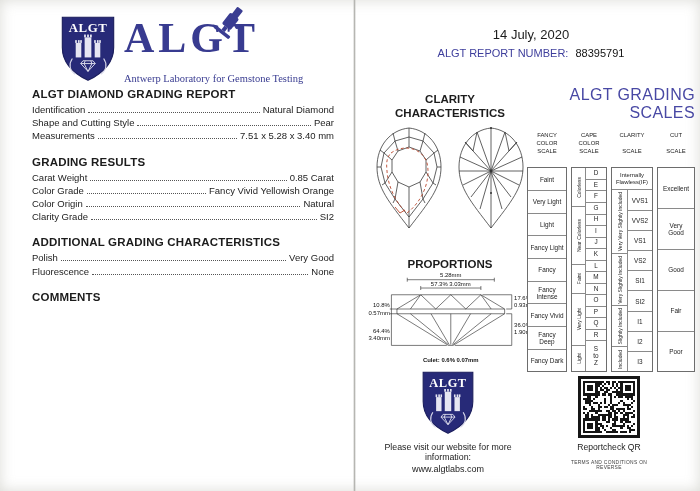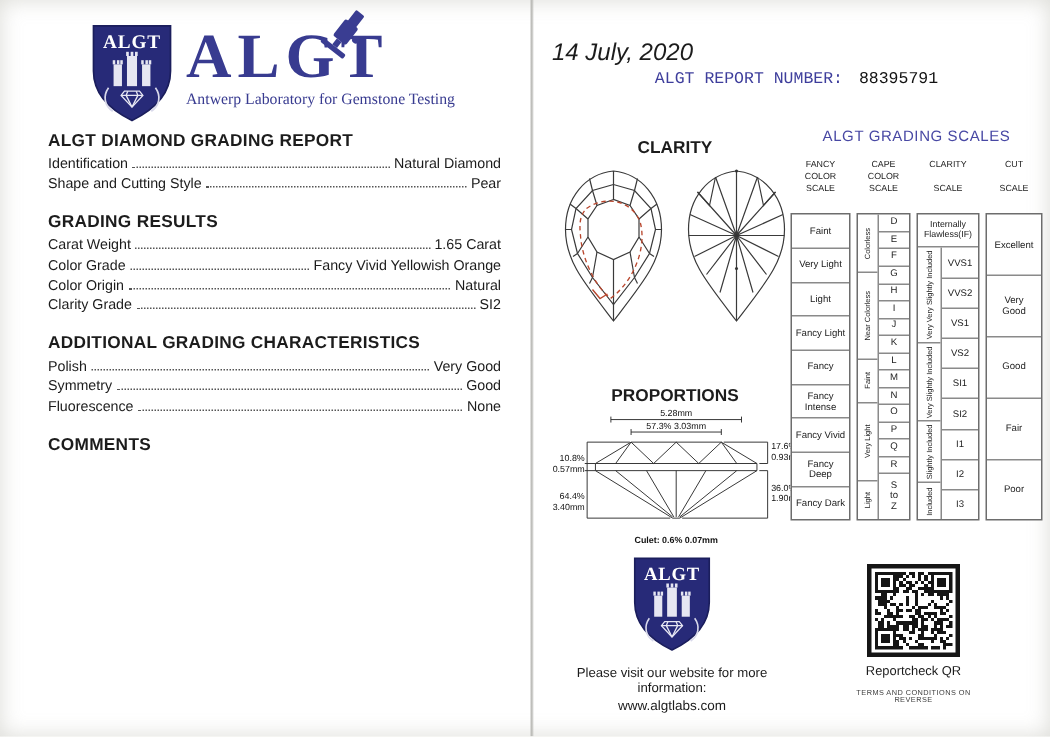--- a/index.html
+++ b/index.html
@@ -9,54 +9,54 @@
   .fold{position:absolute;left:353px;top:0;width:3px;height:100%;
         background:linear-gradient(to right,rgba(255,255,255,0),#b6b6b2,rgba(255,255,255,0));}
 
   
   .logo-row{position:absolute;left:60px;top:15px;display:flex;align-items:flex-start;}
   .shield{width:56px;height:67px;flex:none;}
   .brand{margin-left:8px;position:relative;}
   .brand-text{font-family:"Liberation Serif",serif;font-weight:bold;font-size:42px;
               line-height:46px;color:#383b90;letter-spacing:4px;}
   .mic{position:absolute;left:88px;top:-11px;width:34px;height:40px;}
-  .brand-sub{font-family:"Liberation Serif",serif;font-size:10.5px;color:#383b90;margin-top:0px;}
+  .brand-sub{font-family:"Liberation Serif",serif;font-size:10.5px;color:#383b90;margin-top:12px;}
 
   .sections{position:absolute;left:32px;top:88px;width:302px;}
   .sec{margin-bottom:13px;}
   .sec-title{font-size:11.5px;font-weight:bold;letter-spacing:.2px;margin-bottom:3px;}
   .spec-row{display:flex;align-items:baseline;font-size:9.5px;line-height:13.2px;}
   .spec-label{white-space:nowrap;}
   .spec-dots{flex:1;border-bottom:1.2px dotted #555;margin:0 3px 2px 3px;min-width:8px;}
   .spec-value{white-space:nowrap;}
 
   
-  .r-date{position:absolute;left:368px;top:27px;width:326px;text-align:left;font-size:16px;font-style:italic;}
-  .r-repnum{position:absolute;left:368px;top:47px;width:326px;text-align:center;font-size:11px;font-family:Liberation Mono, monospace;}
+  .r-date{position:absolute;left:368px;top:27px;width:326px;text-align:center;font-size:13px;}
+  .r-repnum{position:absolute;left:368px;top:47px;width:326px;text-align:center;font-size:11px;}
   .repnum-label{color:#3e3e9c;}
   .repnum-value{color:#121212;margin-left:4px;}
 
   
   .clarity-block{position:absolute;left:368px;top:92px;width:164px;text-align:center;}
   .clarity-title{font-size:11.5px;font-weight:bold;line-height:14px;}
   .pear-row{display:flex;justify-content:center;gap:6px;margin-top:5px;}
   .pear{width:76px;height:106px;}
   .pear path,.pear line,.pear polygon,.pear polyline{fill:none;stroke:#3a3a3a;stroke-width:.8;}
   .pear .red{stroke:#b9472e;stroke-width:.9;}
 
   
   .prop-block{position:absolute;left:366px;top:258px;width:168px;text-align:center;}
   .prop-title{font-size:11.5px;font-weight:bold;}
   .prop{width:168px;height:95px;margin-top:1px;}
   .prop line,.prop path{stroke:#2e2e2e;stroke-width:.8;fill:none;}
   .prop text{font-family:"Liberation Sans",sans-serif;font-size:7.5px;fill:#111;}
 
   
   .scales-block{position:absolute;left:527px;top:86px;width:168px;}
-  .scales-title{text-align:center;color:#4848a4;font-size:10px;letter-spacing:.4px;}
+  .scales-title{text-align:right;color:#4848a4;font-size:16px;letter-spacing:.4px;}
   .scales-headers{display:flex;justify-content:space-between;margin-top:10px;}
   .col-header{font-size:5.9px;line-height:7.8px;text-align:center;color:#222;}
   .w0{width:40px}.w1{width:36px}.w2{width:42px}.w3{width:38px}
   .scales-table{display:flex;justify-content:space-between;margin-top:12px;height:205px;}
   .scale-box{border:1px solid #6d6d6d;box-sizing:border-box;background:#fff;}
   .fancy-box{width:40px;display:flex;flex-direction:column;}
   .fancy-cell{flex:1;border-bottom:1px solid #8a8a8a;display:flex;align-items:center;
               justify-content:center;text-align:center;font-size:6.4px;line-height:7px;padding:0 2px;}
   .fancy-box .fancy-cell:last-child{border-bottom:none;}
   .cape-box{width:36px;display:flex;}
@@ -153,27 +153,32 @@
         <div class="spec-row">
           <span class="spec-label">Identification</span>
           <div class="spec-dots"></div>
           <span class="spec-value">Natural Diamond</span>
         </div>
         <div class="spec-row">
           <span class="spec-label">Shape and Cutting Style</span>
           <div class="spec-dots"></div>
           <span class="spec-value">Pear</span>
         </div>
+        <div class="spec-row">
+          <span class="spec-label">Measurements</span>
+          <div class="spec-dots"></div>
+          <span class="spec-value">7.51 x 5.28 x 3.40 mm</span>
+        </div>
       </div>
       <div class="sec">
         <div class="sec-title">GRADING RESULTS</div>
         <div class="spec-row">
           <span class="spec-label">Carat Weight</span>
           <div class="spec-dots"></div>
-          <span class="spec-value">1.65 Carat</span>
+          <span class="spec-value">0.85 Carat</span>
         </div>
         <div class="spec-row">
           <span class="spec-label">Color Grade</span>
           <div class="spec-dots"></div>
           <span class="spec-value">Fancy Vivid Yellowish Orange</span>
         </div>
         <div class="spec-row">
           <span class="spec-label">Color Origin</span>
           <div class="spec-dots"></div>
           <span class="spec-value">Natural</span>
@@ -183,25 +188,20 @@
           <div class="spec-dots"></div>
           <span class="spec-value">SI2</span>
         </div>
       </div>
       <div class="sec">
         <div class="sec-title">ADDITIONAL GRADING CHARACTERISTICS</div>
         <div class="spec-row">
           <span class="spec-label">Polish</span>
           <div class="spec-dots"></div>
           <span class="spec-value">Very Good</span>
-        </div>
-        <div class="spec-row">
-          <span class="spec-label">Symmetry</span>
-          <div class="spec-dots"></div>
-          <span class="spec-value">Good</span>
         </div>
         <div class="spec-row">
           <span class="spec-label">Fluorescence</span>
           <div class="spec-dots"></div>
           <span class="spec-value">None</span>
         </div>
       </div>
       <div class="sec">
         <div class="sec-title">COMMENTS</div>
       </div>
@@ -209,20 +209,21 @@
 
   <div class="r-date">14 July, 2020</div>
   <div class="r-repnum">
     <span class="repnum-label">ALGT REPORT NUMBER:</span>
     <span class="repnum-value">88395791</span>
   </div>
 
   <div class="clarity-block">
     <div class="clarity-title">
       <div>CLARITY</div>
+      <div>CHARACTERISTICS</div>
     </div>
     <div class="pear-row">
 
       <svg class="pear" viewBox="0 0 76 106">
         <path d="M38,3 C19,5 6,21 6,42 C6,63 18,77 38,103 C58,77 70,63 70,42 C70,21 57,5 38,3 Z"></path>
         <polygon points="38,12 24,16 13,28 10,42 14,58 24,74 38,92 52,74 62,58 66,42 63,28 52,16"></polygon>
         <polygon points="38,22 27,26 21,35 21,47 27,57 38,62 49,57 55,47 55,35 49,26"></polygon>
         <path d="M38,3 L38,12 M22,8 L24,16 M9,25 L13,28 M6,42 L10,42 M11,60 L14,58 M22,78 L24,74 M38,103 L38,92 M54,78 L52,74 M65,60 L62,58 M70,42 L66,42 M67,25 L63,28 M54,8 L52,16"></path>
         <path d="M38,12 L38,22 M24,16 L27,26 M13,28 L21,35 M14,58 L21,47 M24,74 L27,57 M38,92 L38,62 M52,74 L49,57 M62,58 L55,47 M63,28 L55,35 M52,16 L49,26"></path>
         <path class="red" stroke-dasharray="3,2.4" d="M20,28 C34,18 52,24 56,38 C60,54 52,76 36,88 C26,80 17,62 16,46 C15,37 16,32 20,28 Z"></path>

